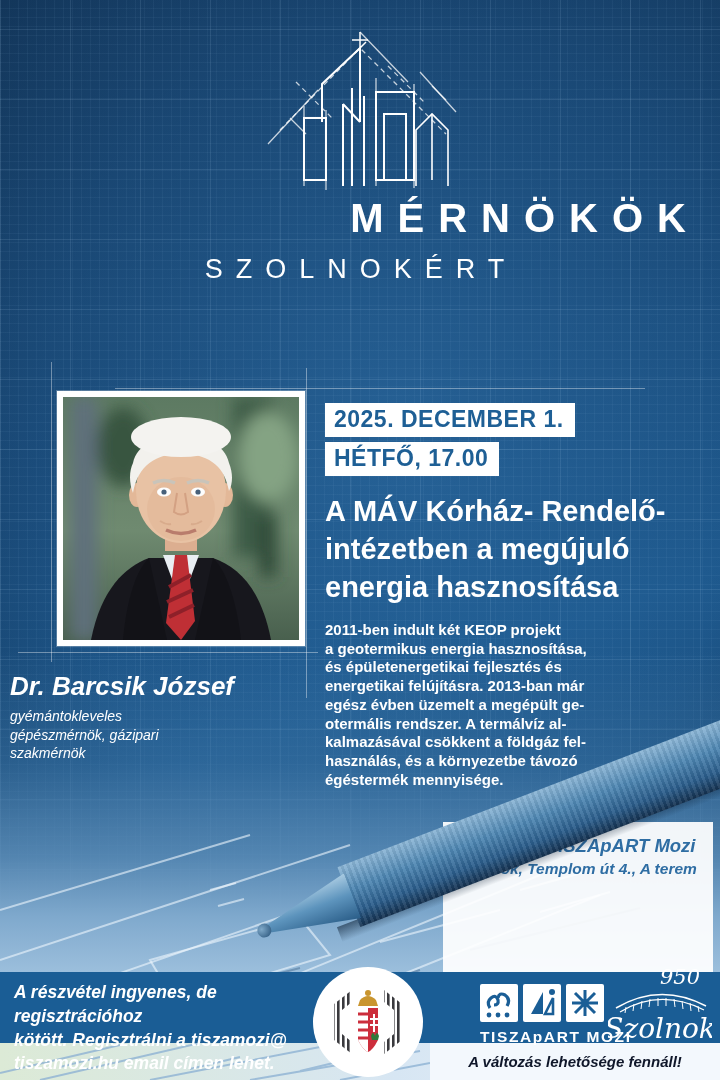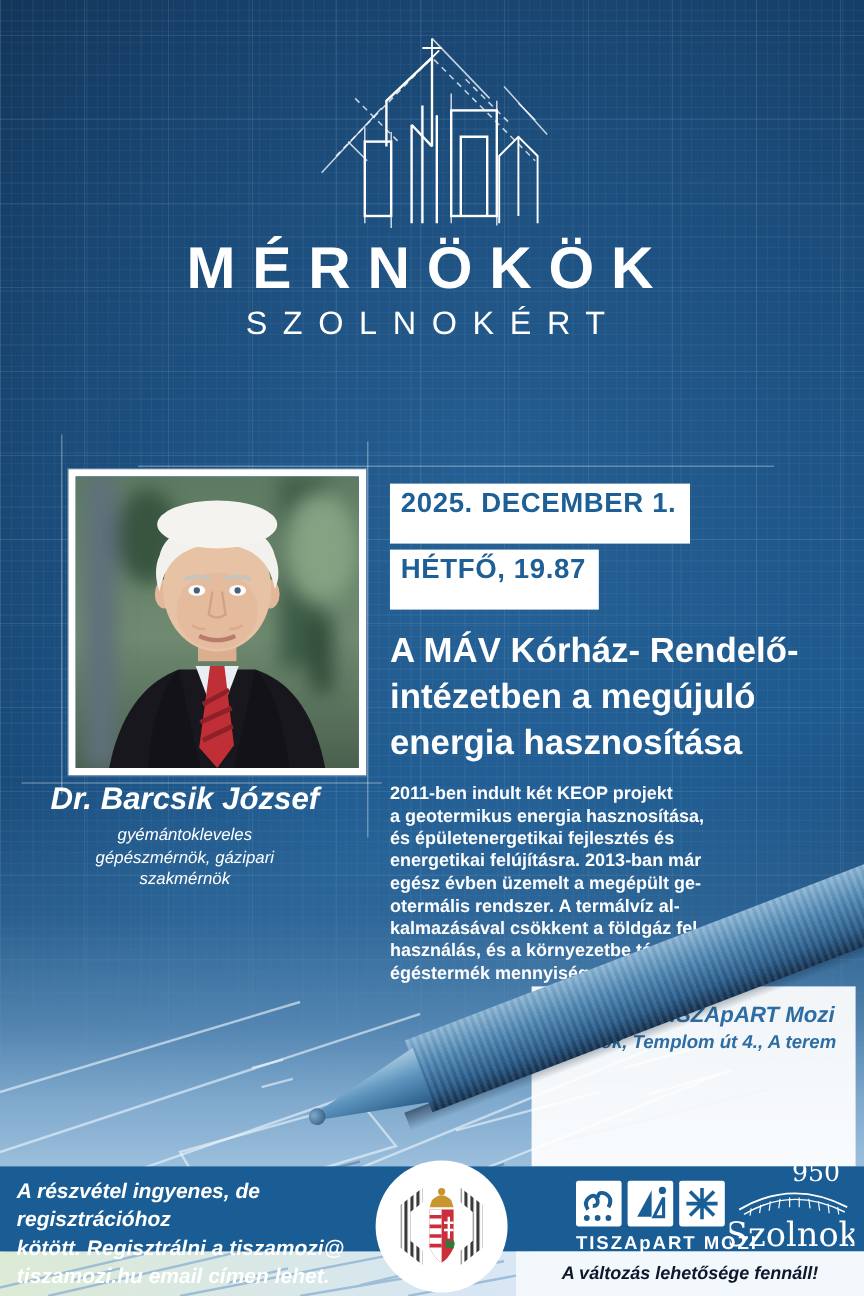--- a/index.html
+++ b/index.html
@@ -22,33 +22,33 @@
     position:absolute;left:0;top:650px;width:720px;height:430px;
     background:linear-gradient(180deg, rgba(31,93,148,0) 0%, rgba(62,118,166,.45) 26%, rgba(93,143,186,.85) 48%, #7fa9cd 62%, #a7c7e2 80%, #cadff0 100%);
   }
   .photo-area svg{position:absolute;left:0;top:0;}
   .crossline{position:absolute;background:rgba(255,255,255,.38);}
   .photo-frame{
     position:absolute;left:57px;top:391px;width:236px;height:243px;
     border:6px solid #fff;box-shadow:0 0 0 1px rgba(255,255,255,.25);
   }
   .hdr-logo{position:absolute;left:50%;top:26px;transform:translateX(-50%);}
-  .t1{position:absolute;left:0;top:196px;width:700px;text-align:center;color:#fff;
-      font-size:49px;font-weight:bold;letter-spacing:14px;padding-left:14px;box-sizing:border-box;}
+  .t1{position:absolute;left:0;top:196px;width:700px;text-align:right;color:#fff;
+      font-size:40px;font-weight:bold;letter-spacing:14px;padding-left:14px;box-sizing:border-box;}
   .t2{position:absolute;left:0;top:254px;width:709px;text-align:center;color:#fff;
       font-size:27px;font-weight:normal;letter-spacing:13px;padding-left:13px;box-sizing:border-box;}
   .intro{position:absolute;left:0;top:303px;width:720px;text-align:center;color:#fff;
       font-size:19px;font-style:italic;font-weight:bold;line-height:1.35;}
   .pre{white-space:pre-line;}
-  .speaker{position:absolute;left:10px;top:650px;width:288px;text-align:center;color:#fff;}
+  .speaker{position:absolute;left:10px;top:671px;width:288px;text-align:left;color:#fff;}
   .speaker .name{font-size:26px;font-weight:bold;font-style:italic;margin-bottom:5px;}
   .speaker .cred{font-size:14px;font-style:italic;line-height:1.33;}
   .rightcol{position:absolute;left:325px;top:403px;width:392px;}
   .datebox{display:inline-block;background:#fff;color:#1e5f95;font-weight:bold;
-      font-size:23px;letter-spacing:.5px;padding:3px 11px 20px 9px;}
+      font-size:23px;letter-spacing:.5px;padding:3px 11px 4px 9px;}
   .db2{margin-top:5px;}
   .evtitle{margin-top:17px;color:#fff;font-size:29px;font-weight:bold;line-height:1.31;}
   .evbody{margin-top:14px;color:#fff;font-size:15px;font-weight:bold;line-height:1.25;}
   .infobox{position:absolute;left:443px;top:822px;width:270px;height:150px;
       background:rgba(255,255,255,.93);color:#2e6da3;text-align:center;
       font-style:italic;font-weight:bold;box-sizing:border-box;padding:13px 8px;}
   .infobox .v1{font-size:18.5px;}
   .infobox .v2{font-size:15.5px;margin-top:3px;}
   .infobox .v3{font-size:18px;line-height:1.3;margin-top:13px;}
   .footerbar{position:absolute;left:0;top:972px;width:720px;height:71px;background:#1a5d95;}
@@ -57,21 +57,21 @@
   .bottomstrip{position:absolute;left:0;top:1043px;width:720px;height:37px;
       background:linear-gradient(90deg,#c9dcee 0%,#dcead6 0%,#d7e6f3 55%,#e9f2fa 100%);}
   .tagpanel{position:absolute;left:430px;top:1043px;width:290px;height:37px;background:#f3f8fd;
       display:flex;align-items:center;justify-content:center;}
   .tagline{color:#0f172a;font-style:italic;font-weight:bold;font-size:15px;}
   .chamber{position:absolute;left:312px;top:966px;width:112px;height:112px;z-index:6;}
   .tiszapart{position:absolute;left:480px;top:984px;z-index:6;}
   .tp-squares{display:flex;gap:5px;}
   .tp-sq{width:38px;height:38px;background:#fff;border-radius:2px;}
   .tp-label{margin-top:6px;color:#fff;font-weight:bold;font-size:15.5px;letter-spacing:1.6px;}
-  .szolnok{position:absolute;left:608px;top:964px;width:104px;z-index:6;text-align:right;color:#fff;}
+  .szolnok{position:absolute;left:608px;top:964px;width:104px;z-index:6;text-align:right;color:#fff;font-style:italic;}
   .pencil{position:absolute;left:263px;top:930px;width:520px;height:64px;
       transform-origin:0 50%;transform:translateY(-32px) rotate(-21deg);z-index:2;}
   .pencil .cone{position:absolute;left:0;top:8px;width:96px;height:48px;
       background:linear-gradient(180deg,#a9cbe2 0%,#5d94bd 45%,#2a5d88 100%);
       clip-path:polygon(0 46%,100% 0,100% 100%,0 58%);}
   .pencil .ball{position:absolute;left:-6px;top:26px;width:14px;height:14px;border-radius:50%;
       background:radial-gradient(circle at 35% 35%,#7fa9c9,#234e75);}
   .pencil .body{position:absolute;left:92px;top:0;width:430px;height:64px;
       background:
        repeating-linear-gradient(90deg, rgba(255,255,255,.08) 0 3px, rgba(0,0,0,.06) 3px 6px),
@@ -194,21 +194,21 @@
     <div class="cred pre">gyémántokleveles
 gépészmérnök, gázipari
 szakmérnök</div>
   </div>
 
   <div class="rightcol">
     <div>
       <span class="datebox">2025. DECEMBER 1.</span>
     </div>
     <div>
-      <span class="datebox db2">HÉTFŐ, 19.87</span>
+      <span class="datebox db2">HÉTFŐ, 17.00</span>
     </div>
     <div class="evtitle pre">A MÁV Kórház- Rendelő-
 intézetben a megújuló
 energia hasznosítása</div>
     <div class="evbody pre">2011-ben indult két KEOP projekt
 a geotermikus energia hasznosítása,
 és épületenergetikai fejlesztés és
 energetikai felújításra. 2013-ban már
 egész évben üzemelt a megépült ge-
 otermális rendszer. A termálvíz al-

